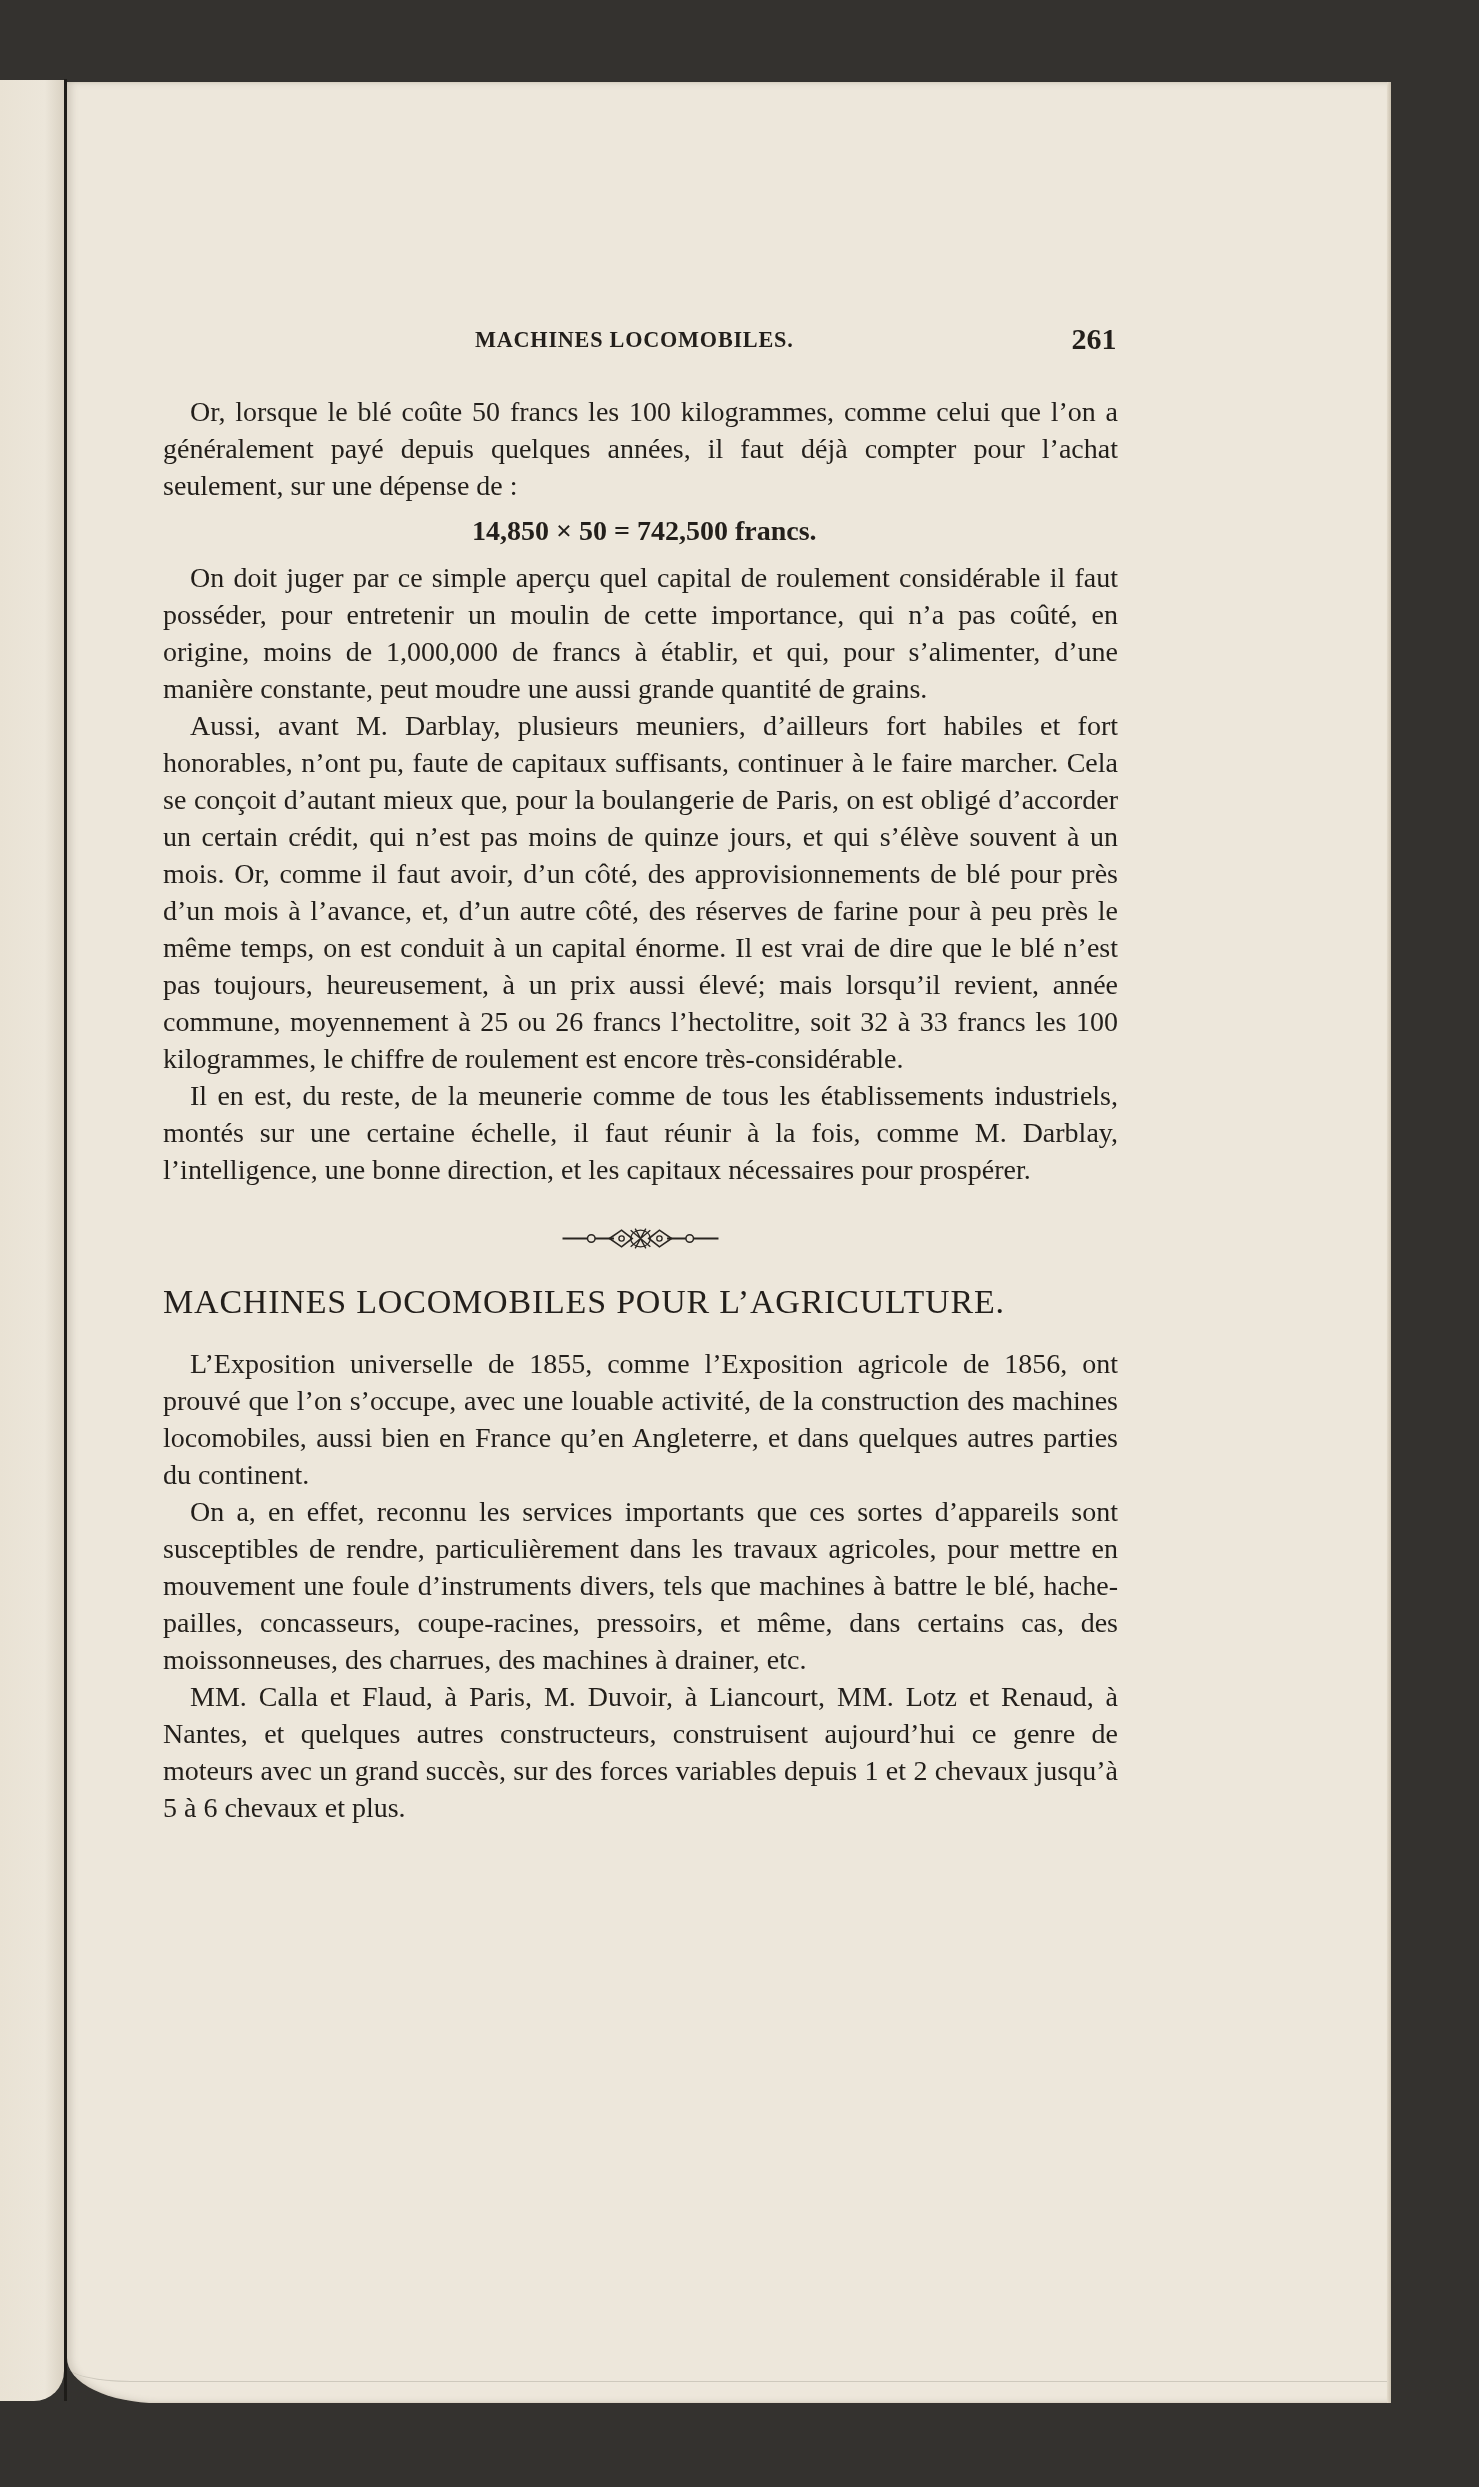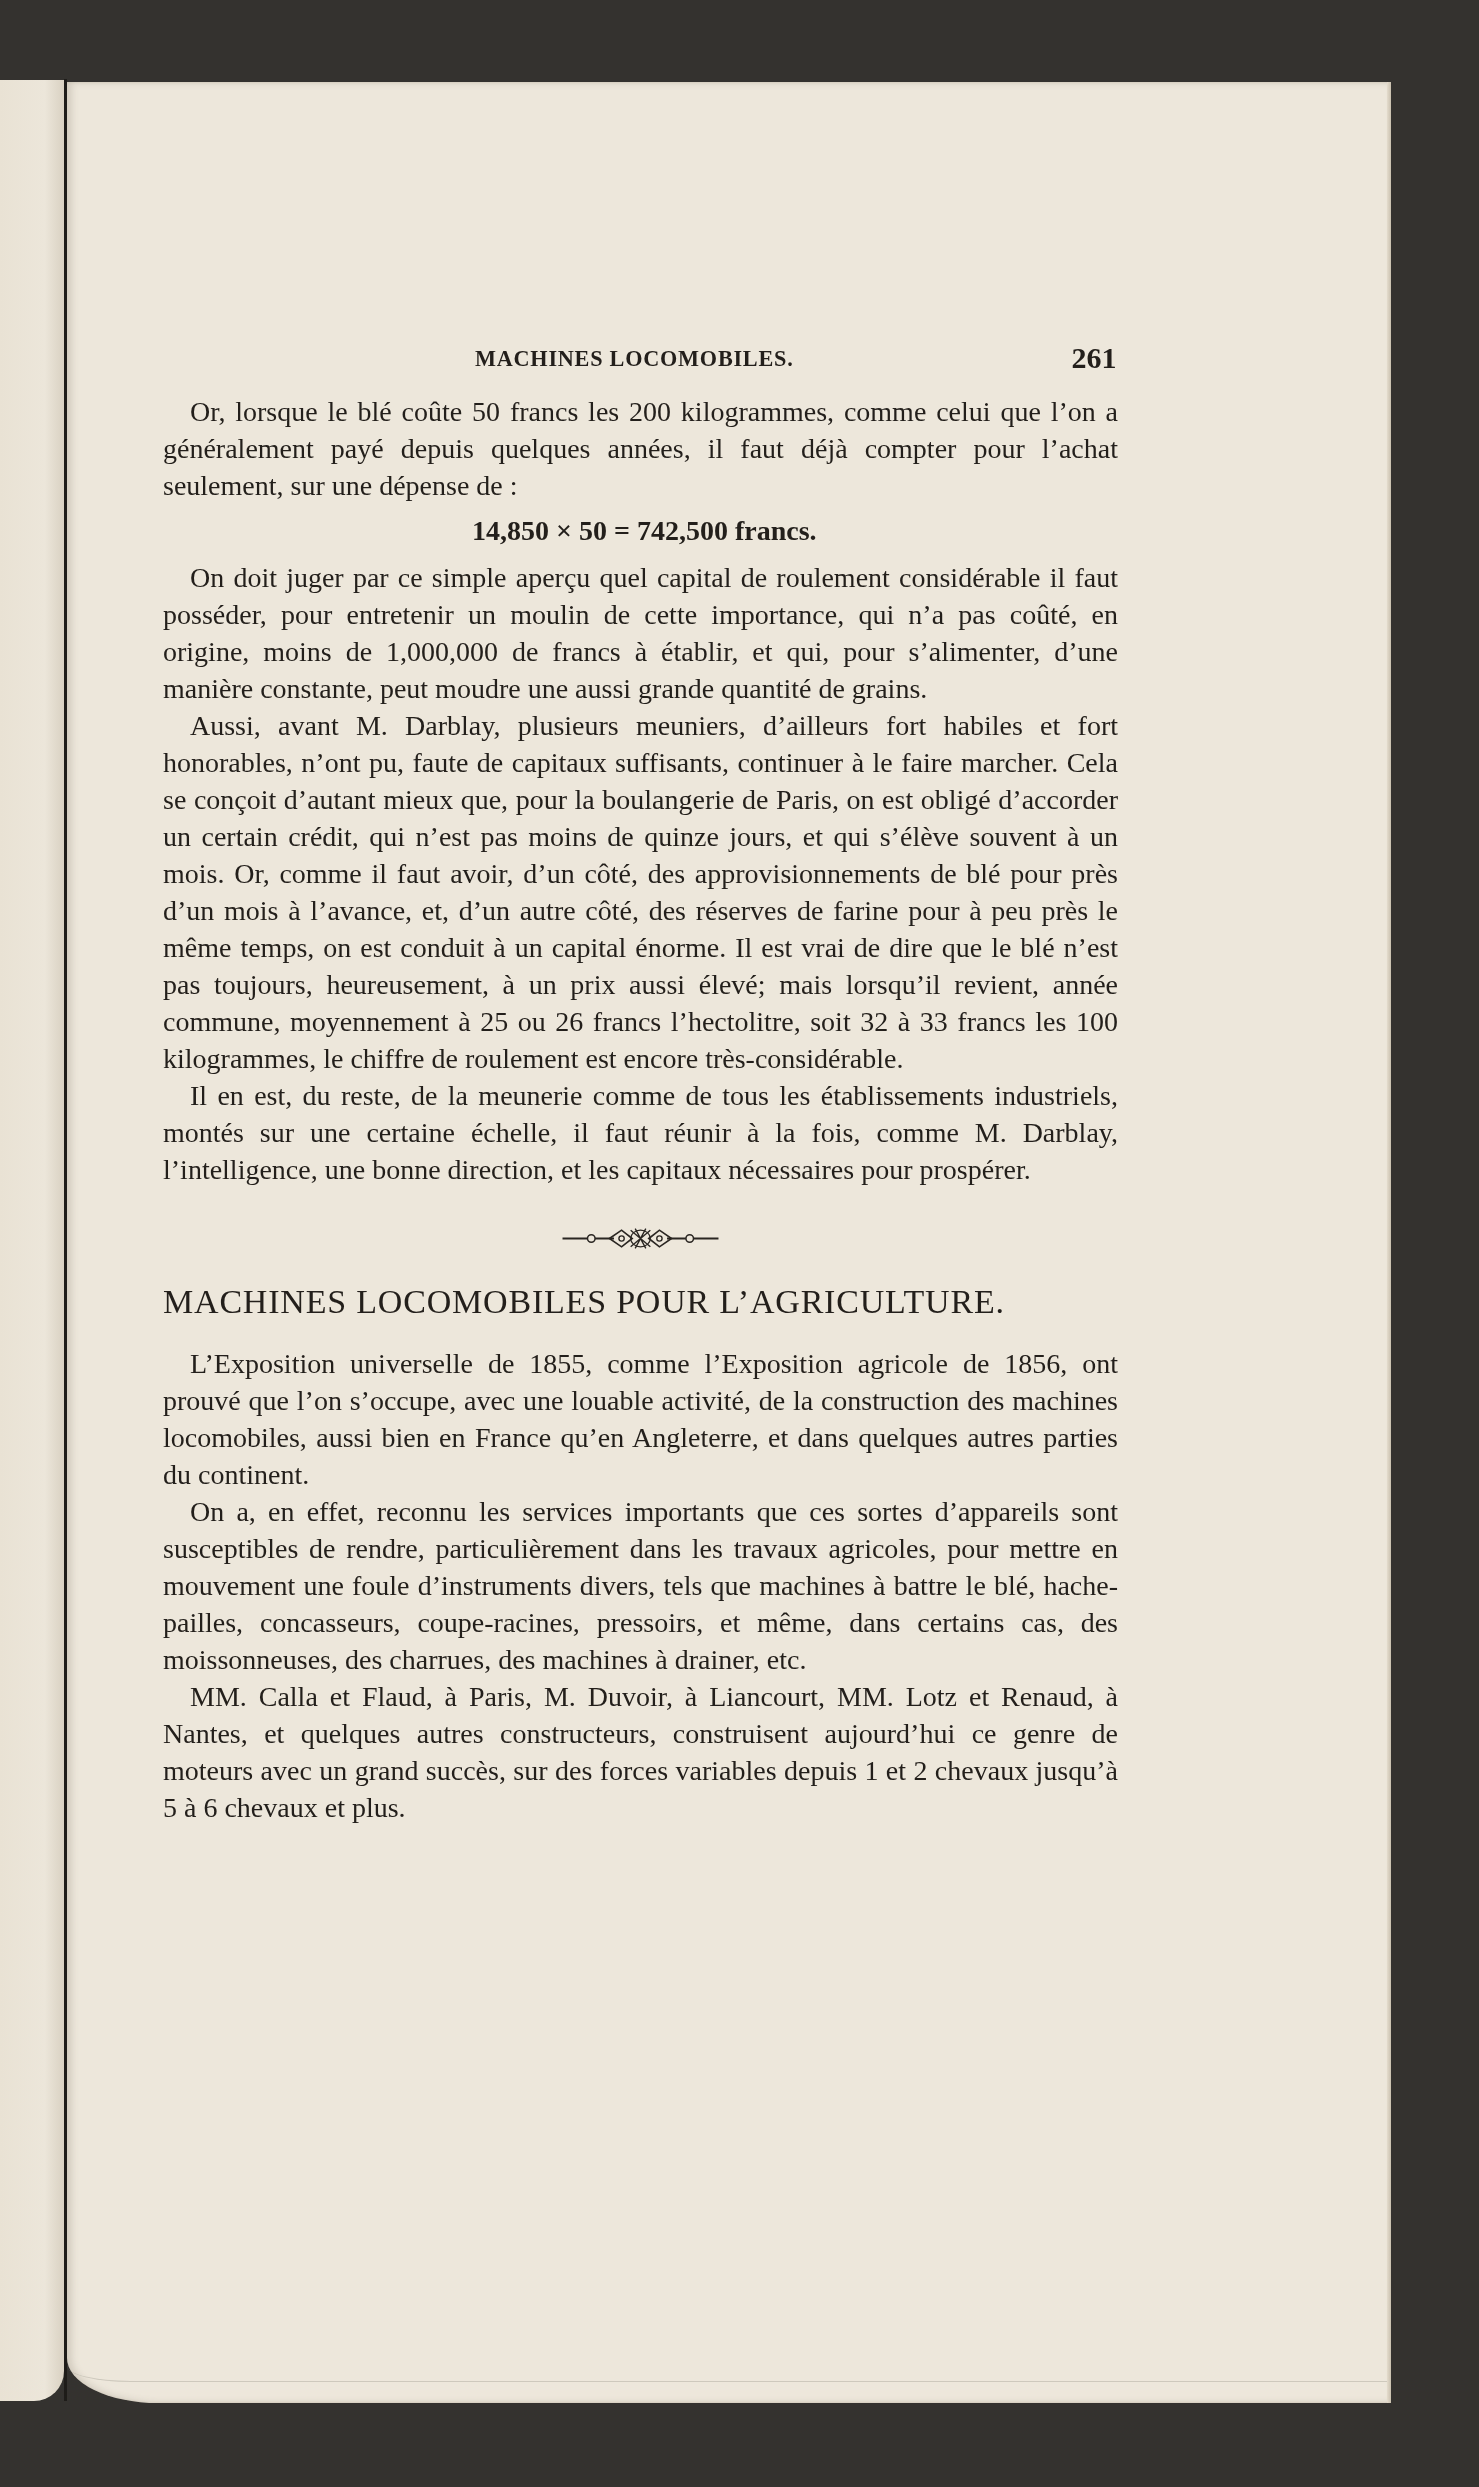--- a/index.html
+++ b/index.html
@@ -30,21 +30,21 @@
   }
   .curl-line {
     position: absolute; left: 0; bottom: 21px; width: 1324px; height: 15px;
     border-bottom: 1.5px solid rgba(150,145,135,0.35);
     border-bottom-left-radius: 91px 23px;
   }
   .text-block {
     position: absolute; left: 163px; top: 0; width: 955px;
   }
   .running-head {
-    position: absolute; left: 0; top: 345px; width: 955px; height: 38px;
+    position: absolute; left: 0; top: 326px; width: 955px; height: 38px;
   }
   .running-title {
     position: absolute; left: 312px; top: 0;
     font-size: 23.4px; font-weight: bold; letter-spacing: 0.8px;
     transform: scaleX(0.95); transform-origin: left;
   }
   .page-number {
     position: absolute; right: 1.5px; top: -4.5px;
     font-size: 30px; font-weight: bold; text-align: right;
   }
@@ -77,21 +77,21 @@
   <div class="curl-line"></div>
 </div>
 
 <div class="text-block">
   <div class="running-head">
     <span class="running-title">MACHINES LOCOMOBILES.</span>
     <span class="page-number">261</span>
   </div>
 
   <div class="body-text">
-    <p>Or, lorsque le blé coûte 50 francs les 200 kilogrammes, comme celui que l’on a généralement payé depuis quelques années, il faut déjà compter pour l’achat seulement, sur une dépense de :</p>
+    <p>Or, lorsque le blé coûte 50 francs les 100 kilogrammes, comme celui que l’on a généralement payé depuis quelques années, il faut déjà compter pour l’achat seulement, sur une dépense de :</p>
     <p class="equation">14,850 × 50 = 742,500 francs.</p>
     <p>On doit juger par ce simple aperçu quel capital de roulement considérable il faut posséder, pour entretenir un moulin de cette importance, qui n’a pas coûté, en origine, moins de 1,000,000 de francs à établir, et qui, pour s’alimenter, d’une manière constante, peut moudre une aussi grande quantité de grains.</p>
     <p>Aussi, avant M. Darblay, plusieurs meuniers, d’ailleurs fort habiles et fort honorables, n’ont pu, faute de capitaux suffisants, continuer à le faire marcher. Cela se conçoit d’autant mieux que, pour la boulangerie de Paris, on est obligé d’accorder un certain crédit, qui n’est pas moins de quinze jours, et qui s’élève souvent à un mois. Or, comme il faut avoir, d’un côté, des approvisionnements de blé pour près d’un mois à l’avance, et, d’un autre côté, des réserves de farine pour à peu près le même temps, on est conduit à un capital énorme. Il est vrai de dire que le blé n’est pas toujours, heureusement, à un prix aussi élevé; mais lorsqu’il revient, année commune, moyennement à 25 ou 26 francs l’hectolitre, soit 32 à 33 francs les 100 kilogrammes, le chiffre de roulement est encore très-considérable.</p>
     <p>Il en est, du reste, de la meunerie comme de tous les établissements industriels, montés sur une certaine échelle, il faut réunir à la fois, comme M. Darblay, l’intelligence, une bonne direction, et les capitaux nécessaires pour prospérer.</p>
 
     <svg class="ornament" viewBox="0 0 210 30">
       <line x1="2" y1="15" x2="70" y2="15" stroke="#2a2622" stroke-width="2.5"></line>
       <line x1="140" y1="15" x2="208" y2="15" stroke="#2a2622" stroke-width="2.5"></line>
       <circle cx="40" cy="15" r="5" fill="#ede7db" stroke="#2a2622" stroke-width="2"></circle>
       <circle cx="170" cy="15" r="5" fill="#ede7db" stroke="#2a2622" stroke-width="2"></circle>

